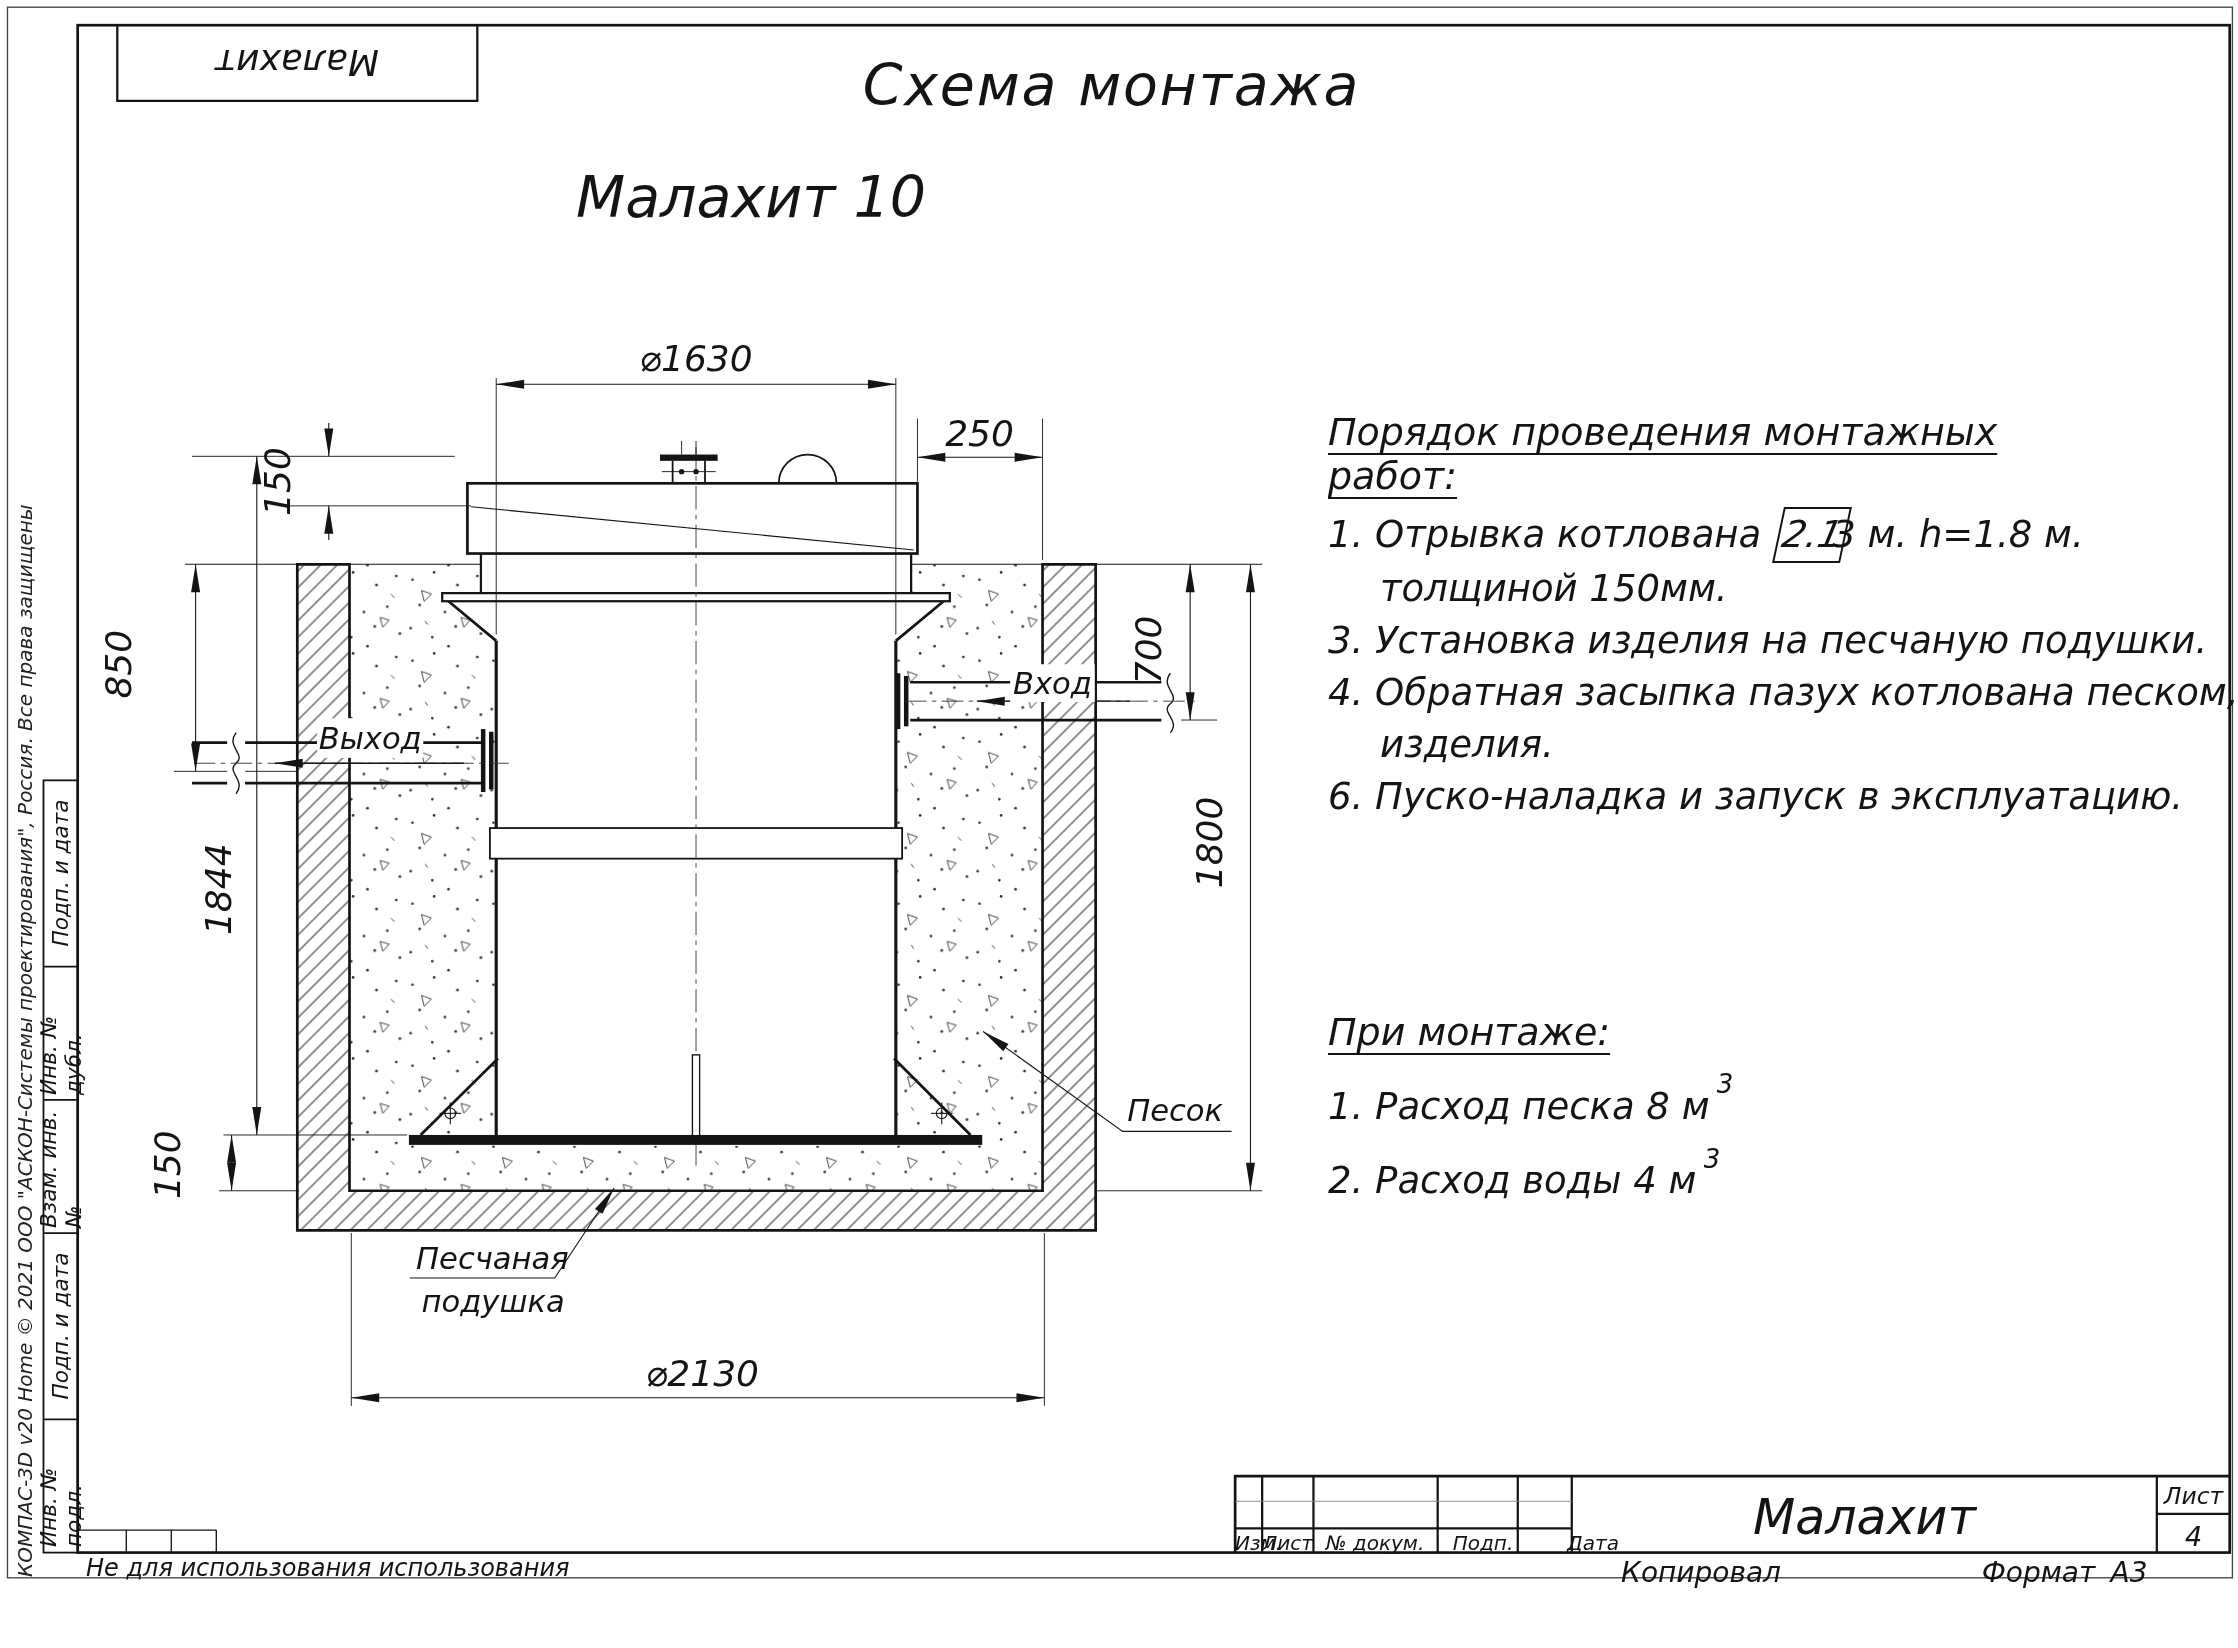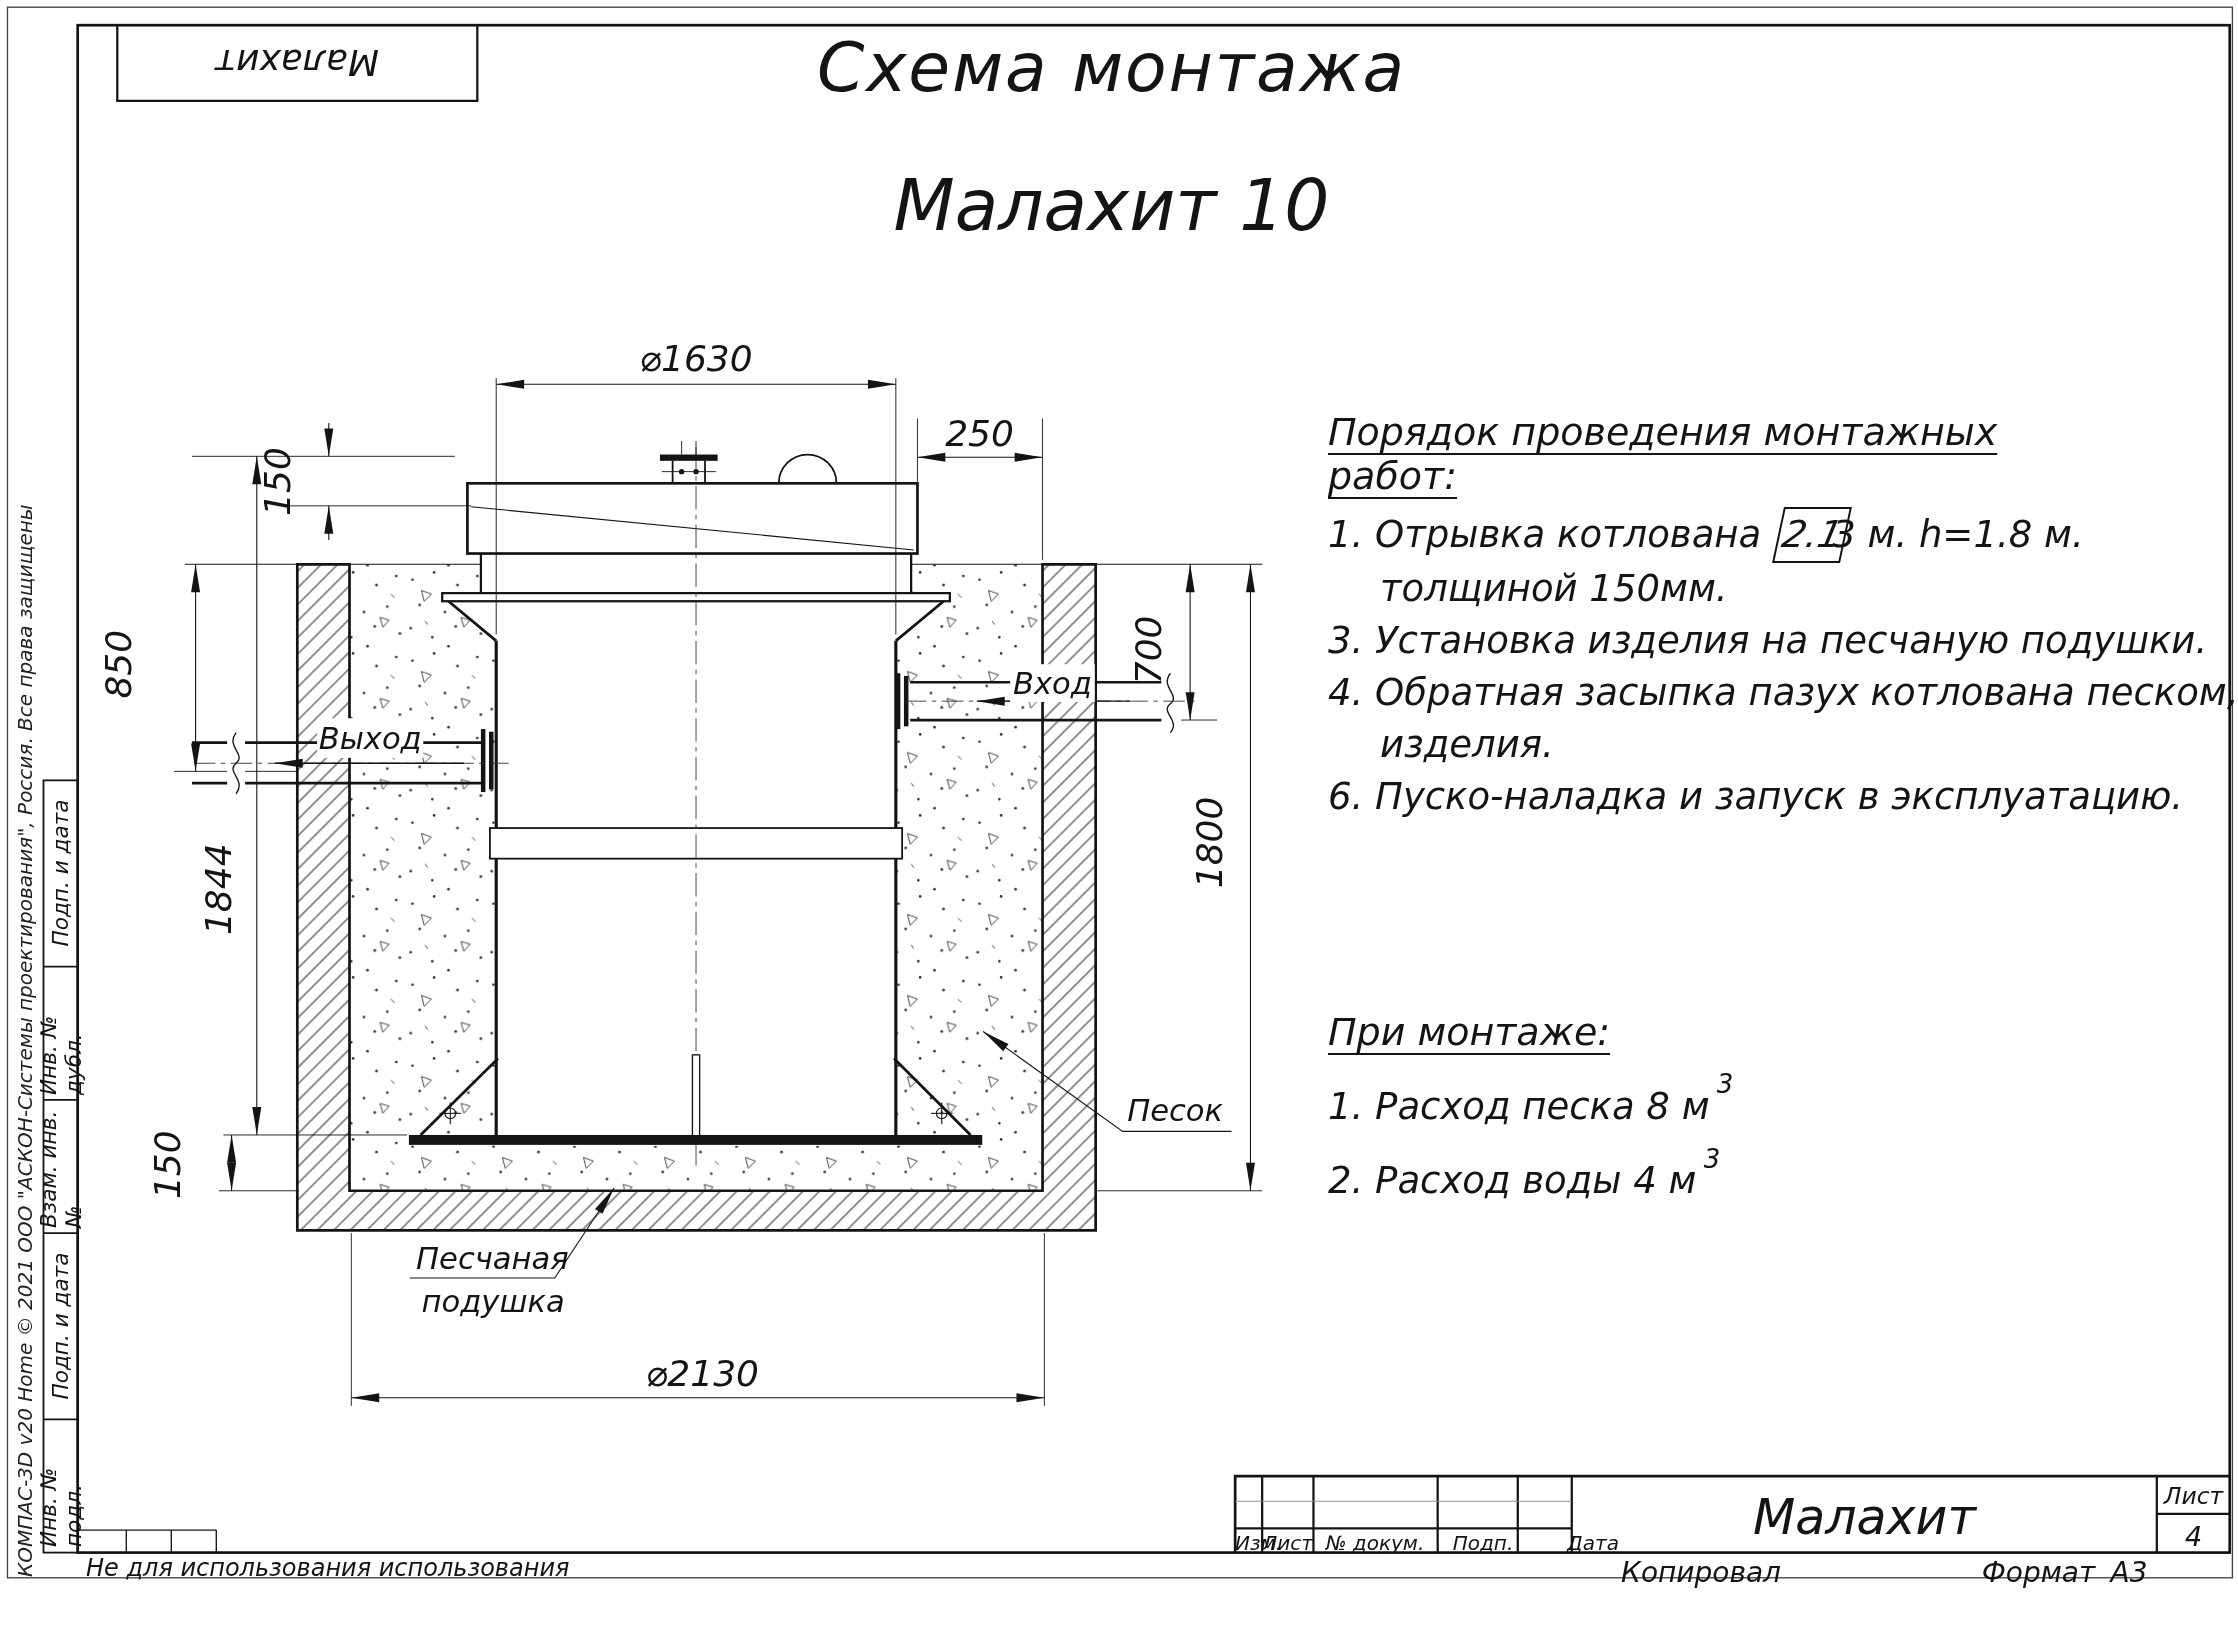--- a/index.html
+++ b/index.html
@@ -3,22 +3,22 @@
 <meta charset="utf-8">
 <style>
   html,body{margin:0;padding:0;background:#e8e8e8;}
   .page{position:relative;width:2239px;height:1648px;background:#ffffff;overflow:hidden;
         font-family:"DejaVu Sans",sans-serif;font-style:italic;color:#141414;}
   svg.linework{position:absolute;left:0;top:0;width:2239px;height:1648px;}
   svg text{font-family:"DejaVu Sans",sans-serif;font-style:italic;fill:#141414;}
   .dimt{font-size:40px;}
   .lblt{font-size:34px;}
   .abs{position:absolute;}
-  .title1{left:576px;top:28px;width:1071px;text-align:center;font-size:68px;letter-spacing:1.8px;}
-  .title2{left:576px;top:164px;width:1071px;text-align:center;font-size:71px;font-style:italic;}
+  .title1{left:576px;top:52px;width:1071px;text-align:center;font-size:57px;letter-spacing:1.8px;}
+  .title2{left:576px;top:164px;width:1071px;text-align:left;font-size:57px;font-style:italic;}
   .stamp180{left:117px;top:25px;width:360px;height:76px;display:flex;align-items:center;justify-content:center;
             font-size:36px;transform:rotate(180deg);}
   .vtext{left:12.6px;top:1577px;width:1076px;transform:rotate(-90deg);transform-origin:0 0;
          font-size:20px;white-space:nowrap;color:#222;}
   .sbox{position:absolute;transform:rotate(-90deg);transform-origin:0 0;display:flex;
         align-items:center;justify-content:center;font-size:21.6px;}
   .txtblock{position:absolute;}
   .blk-head{font-size:38px;text-decoration:underline;text-decoration-thickness:2.3px;text-underline-offset:8px;margin-bottom:9px;}
   .line{font-size:37px;line-height:52px;white-space:nowrap;}
   .cont{padding-left:52px;}

